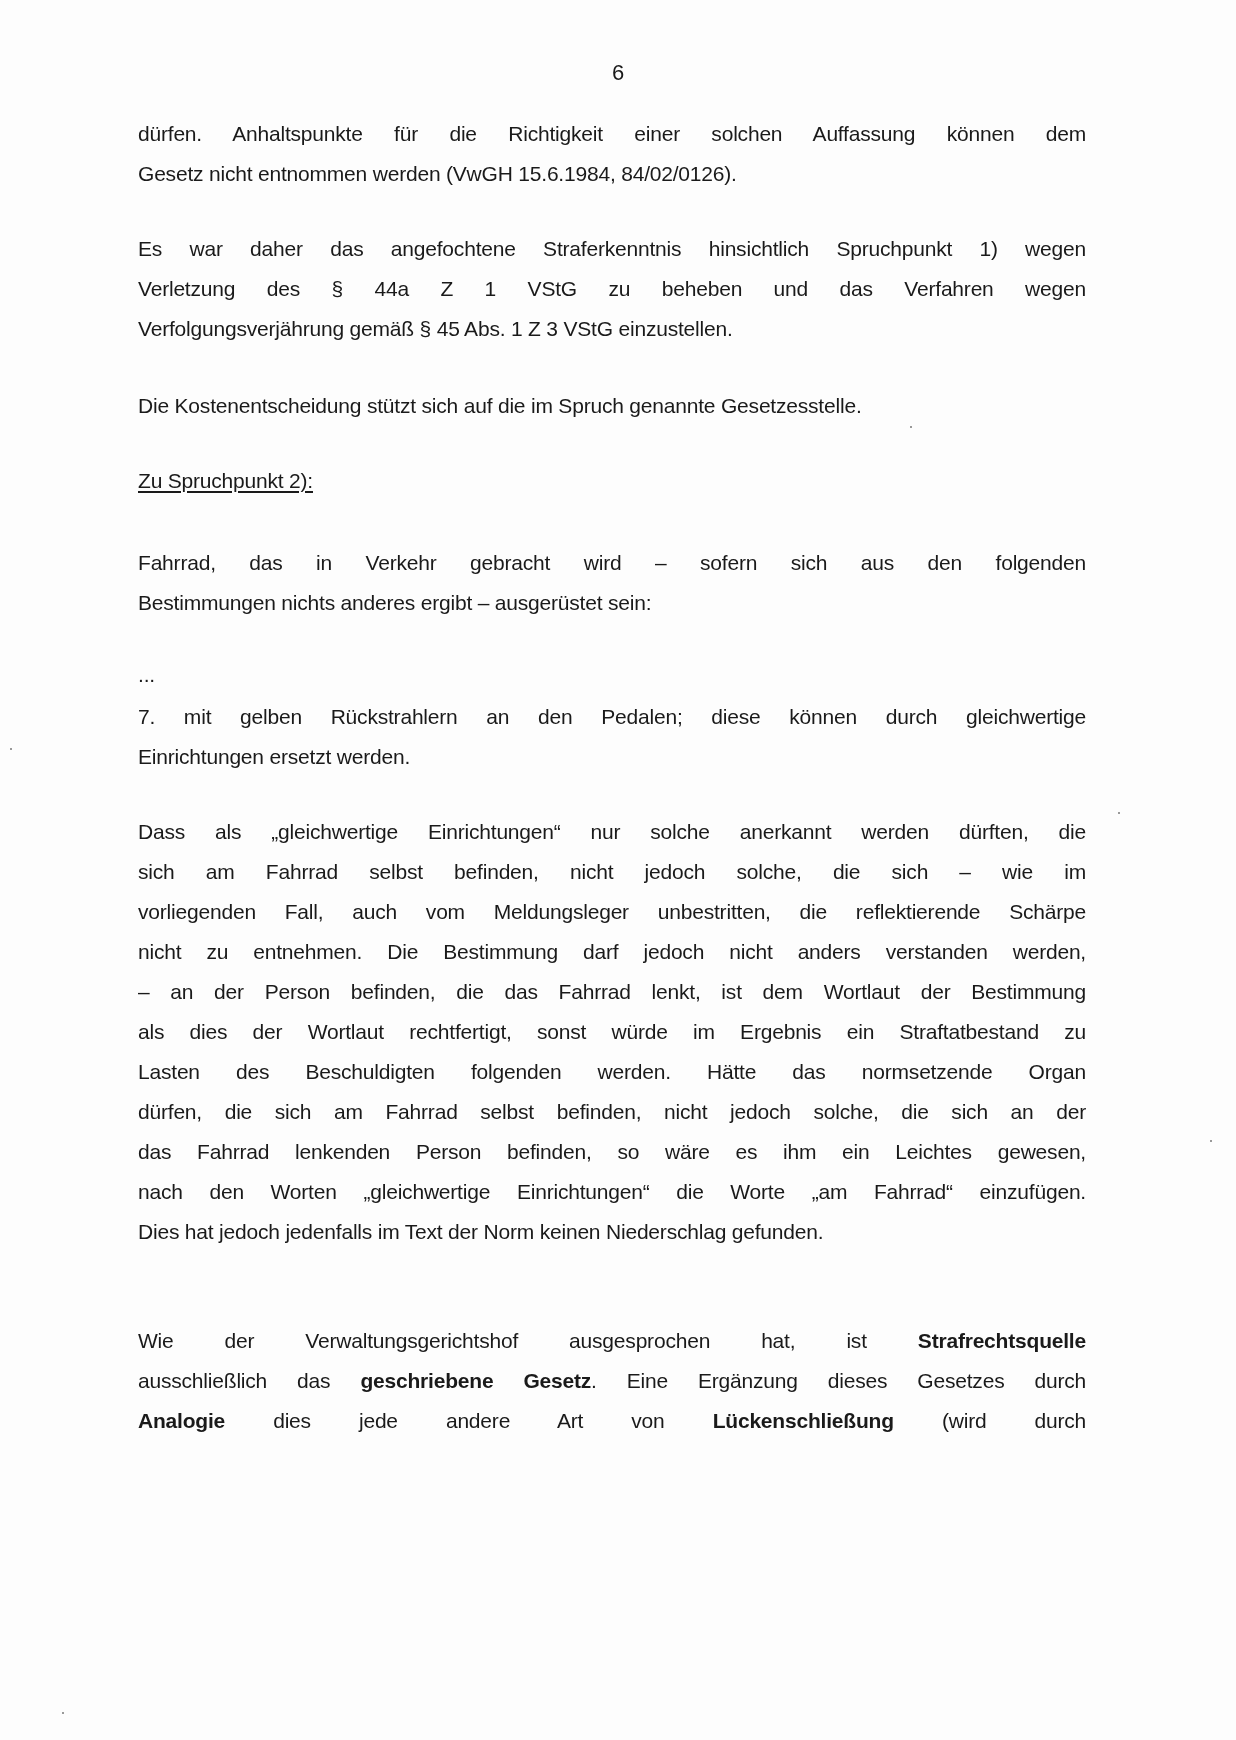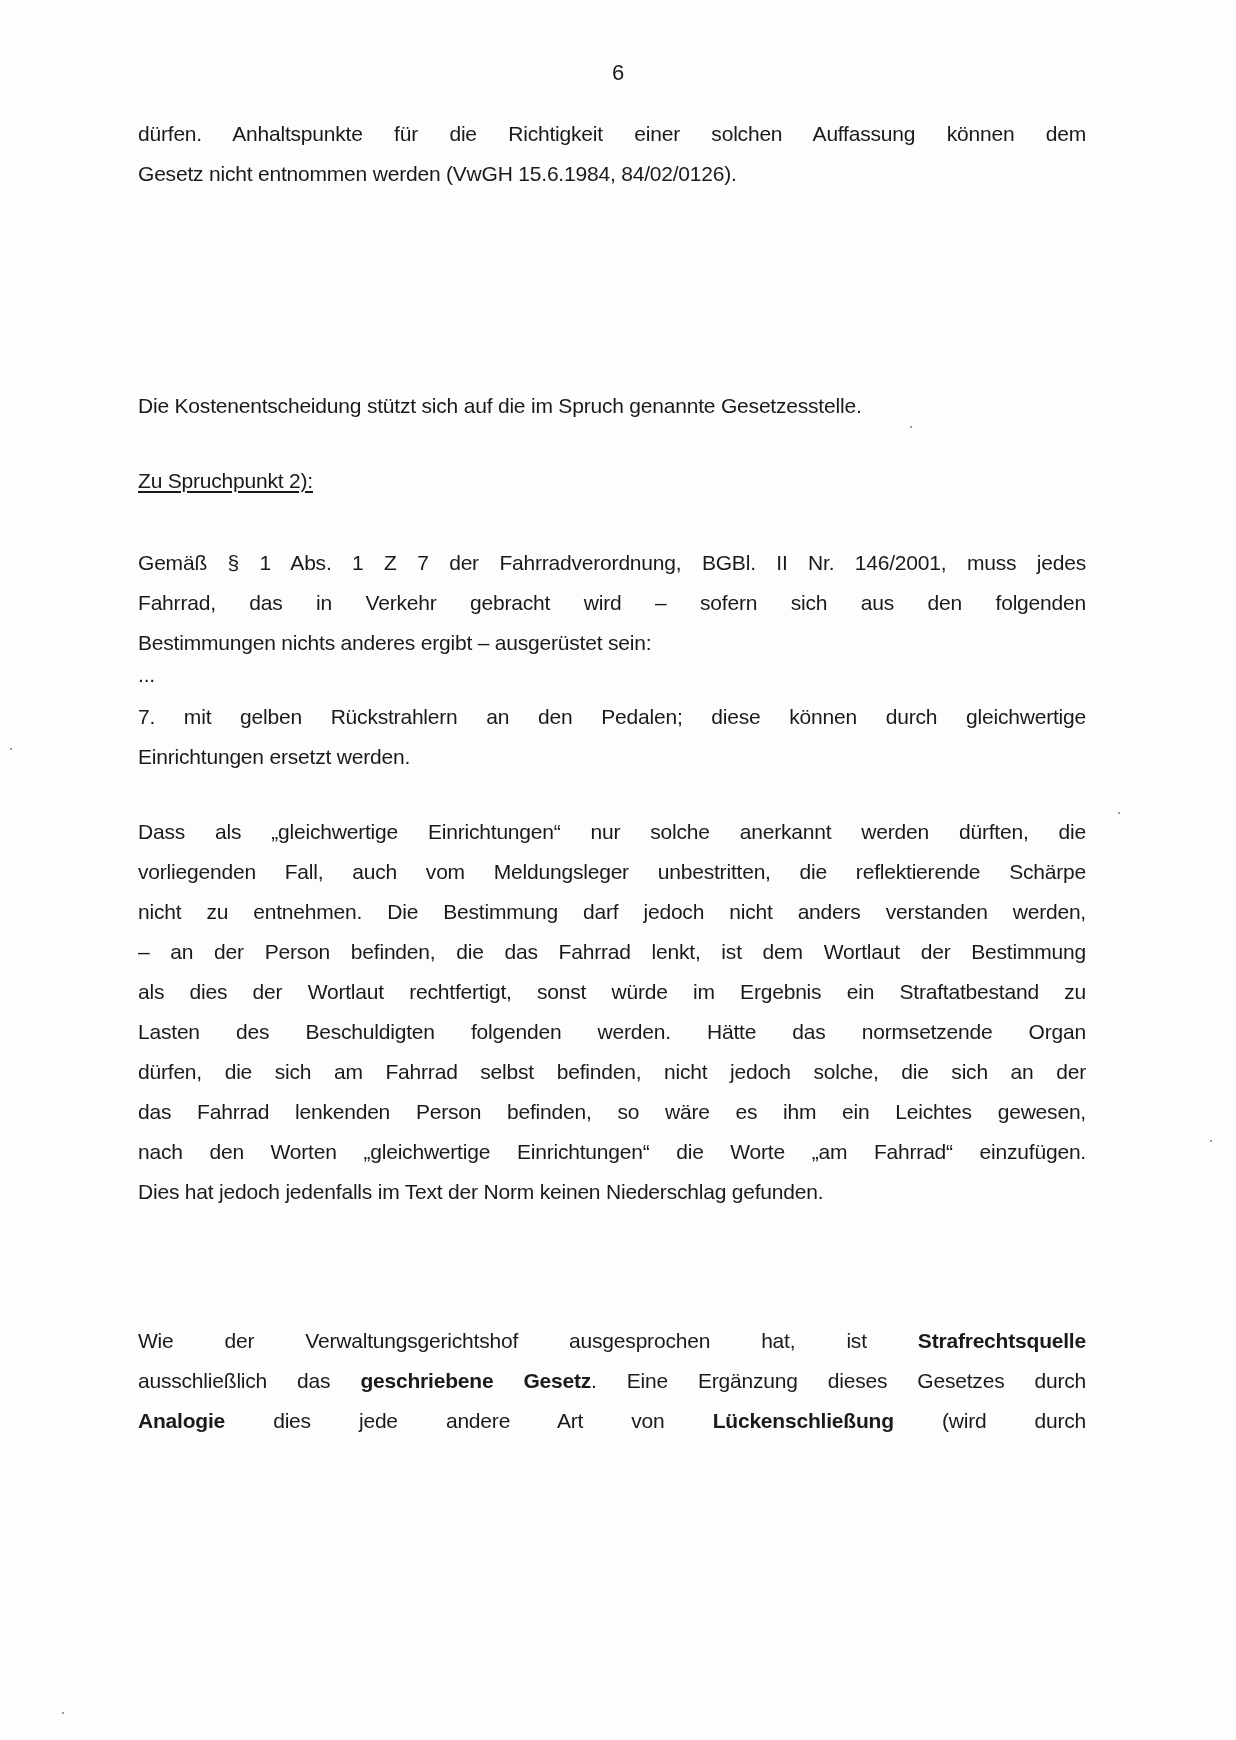--- a/index.html
+++ b/index.html
@@ -66,46 +66,51 @@
 
 <div class="page">
 
   <div class="page-number">6</div>
 
   <div class="text-block" style="top:114px;">
     <span class="line justify">dürfen. Anhaltspunkte für die Richtigkeit einer solchen Auffassung können dem</span>
     <span class="line">Gesetz nicht entnommen werden (VwGH 15.6.1984, 84/02/0126).</span>
   </div>
 
+  <div class="text-block" style="top:229px;">
+    <span class="line justify">Es war daher das angefochtene Straferkenntnis hinsichtlich Spruchpunkt 1) wegen</span>
+    <span class="line justify">Verletzung des § 44a Z 1 VStG zu beheben und das Verfahren wegen</span>
+    <span class="line">Verfolgungsverjährung gemäß § 45 Abs. 1 Z 3 VStG einzustellen.</span>
+  </div>
 
   <div class="text-block" style="top:386px;">
     <span class="line">Die Kostenentscheidung stützt sich auf die im Spruch genannte Gesetzesstelle.</span>
   </div>
 
   <div class="text-block" style="top:461px;">
     <span class="line heading">Zu Spruchpunkt 2):</span>
   </div>
 
   <div class="text-block" style="top:543px;">
-    <span class="line justify">Gemäß § 1 Abs. 1 Z 7 der Fahrradverordnung, BGBl. II Nr. 146/2001, muss jedes</span>
     <span class="line justify">Fahrrad, das in Verkehr gebracht wird – sofern sich aus den folgenden</span>
     <span class="line">Bestimmungen nichts anderes ergibt – ausgerüstet sein:</span>
   </div>
 
   <div class="text-block" style="top:655px;">
     <span class="line">...</span>
   </div>
 
   <div class="text-block" style="top:697px;">
     <span class="line justify">7. mit gelben Rückstrahlern an den Pedalen; diese können durch gleichwertige</span>
     <span class="line">Einrichtungen ersetzt werden.</span>
   </div>
 
   <div class="text-block" style="top:812px;">
     <span class="line justify">Dass als „gleichwertige Einrichtungen“ nur solche anerkannt werden dürften, die</span>
+    <span class="line justify">sich am Fahrrad selbst befinden, nicht jedoch solche, die sich – wie im</span>
     <span class="line justify">vorliegenden Fall, auch vom Meldungsleger unbestritten, die reflektierende Schärpe</span>
     <span class="line justify">nicht zu entnehmen. Die Bestimmung darf jedoch nicht anders verstanden werden,</span>
     <span class="line justify">– an der Person befinden, die das Fahrrad lenkt, ist dem Wortlaut der Bestimmung</span>
     <span class="line justify">als dies der Wortlaut rechtfertigt, sonst würde im Ergebnis ein Straftatbestand zu</span>
     <span class="line justify">Lasten des Beschuldigten folgenden werden. Hätte das normsetzende Organ</span>
     <span class="line justify">dürfen, die sich am Fahrrad selbst befinden, nicht jedoch solche, die sich an der</span>
     <span class="line justify">das Fahrrad lenkenden Person befinden, so wäre es ihm ein Leichtes gewesen,</span>
     <span class="line justify">nach den Worten „gleichwertige Einrichtungen“ die Worte „am Fahrrad“ einzufügen.</span>
     <span class="line">Dies hat jedoch jedenfalls im Text der Norm keinen Niederschlag gefunden.</span>
   </div>

